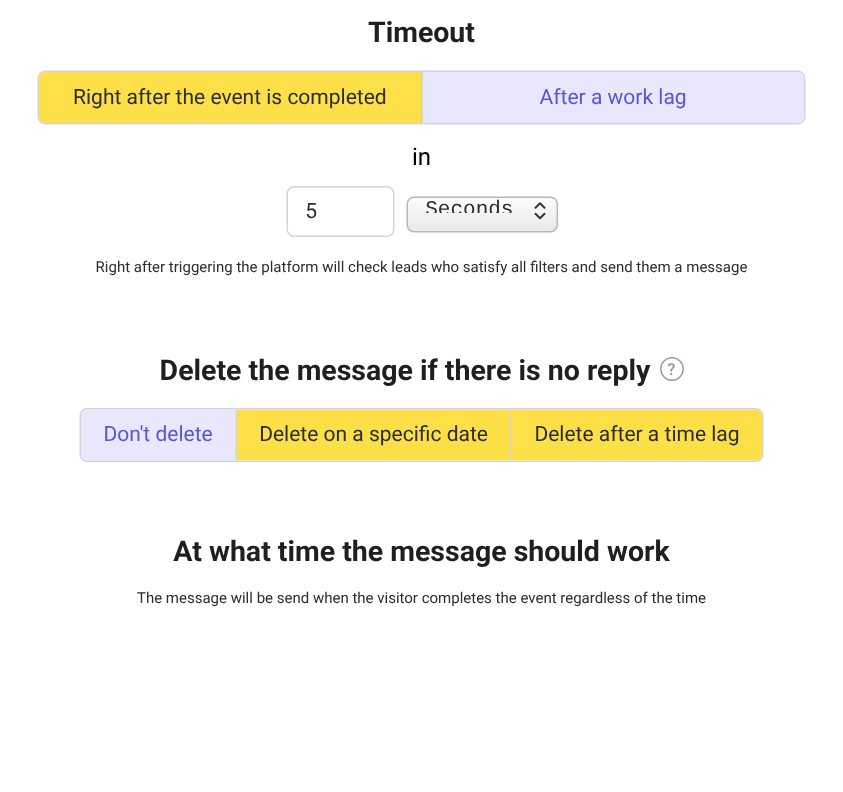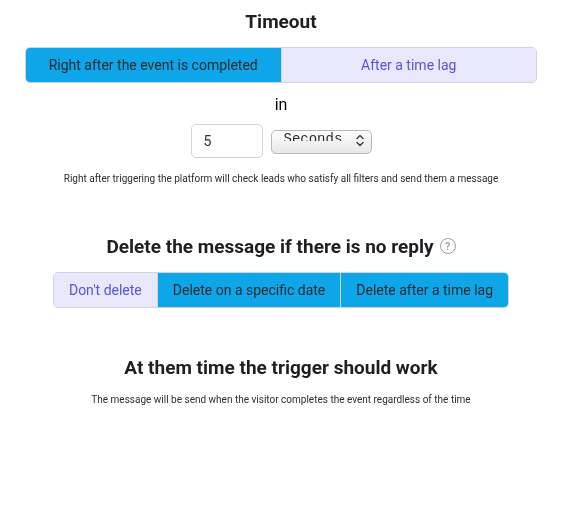--- a/index.html
+++ b/index.html
@@ -27,21 +27,21 @@
   .seg-group {
     display: flex;
     width: 100%;
     border: 1px solid #d0d5dd;
     border-radius: 5px;
     overflow: hidden;
   }
   .seg-group.fit { width: auto; display: inline-flex; align-items: flex-end; }
   .seg-btn {
     flex: 1 1 0;
-    background: #0ea5e9;
+    background: #fde047;
     border: none;
     border-right: 1px solid #d0d5dd;
     padding: 9px 15px;
     font-size: 14px;
     color: #2c2d30;
     cursor: pointer;
     font-family: inherit;
     white-space: nowrap;
     text-align: center;
   }
@@ -121,21 +121,21 @@
   }
 </style>
 </head>
 <body>
 
 <div class="section">
   <h2 class="heading">Timeout</h2>
 
   <div class="seg-group">
     <button class="seg-btn">Right after the event is completed</button>
-    <button class="seg-btn active">After a time lag</button>
+    <button class="seg-btn active">After a work lag</button>
   </div>
 
   <div class="in-row">
     <span class="in-label">in</span>
     <div class="controls">
       <input class="num-input" type="text" value="5" style="">
       <span class="select-wrap">
         <select>
           <option>Seconds</option>
         </select>
@@ -160,17 +160,17 @@
   <div class="center-group-wrap">
     <div class="seg-group fit">
       <button class="seg-btn active">Don't delete</button>
       <button class="seg-btn">Delete on a specific date</button>
       <button class="seg-btn">Delete after a time lag</button>
     </div>
   </div>
 </div>
 
 <div class="section">
-  <h2 class="heading">At them time the trigger should work</h2>
+  <h2 class="heading">At what time the message should work</h2>
 
 
   <p class="helper">The message will be send when the visitor completes the event regardless of the time</p>
 </div>
 
 </body></html>

